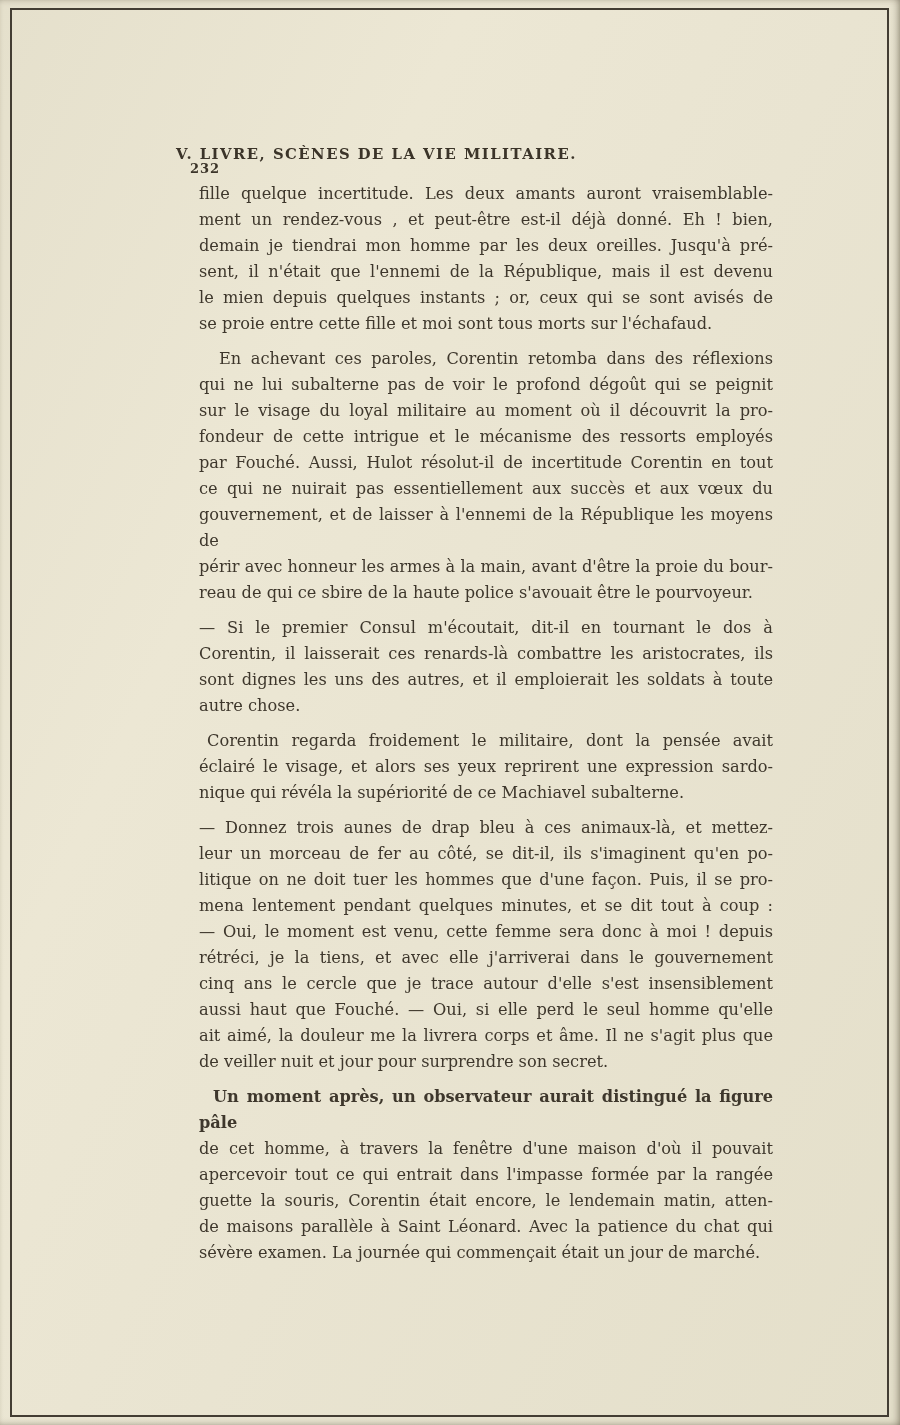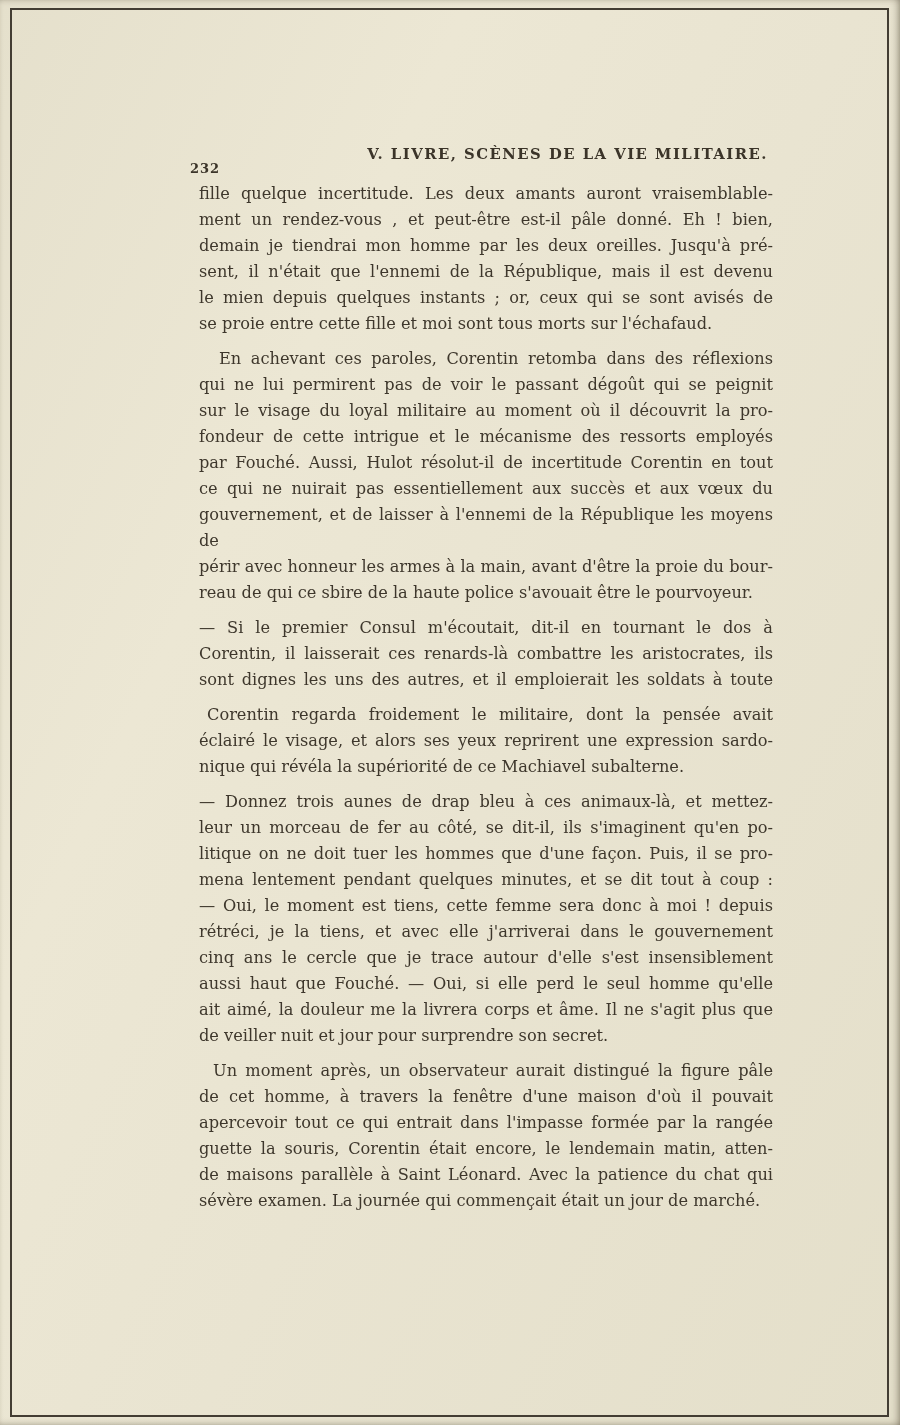--- a/index.html
+++ b/index.html
@@ -46,21 +46,21 @@
     color: #3b3429;
   }
   .page-num {
     position: absolute;
     left: 0;
     top: 19px;
     font-size: 13px;
     letter-spacing: 1px;
   }
   .header-title {
-    text-align: right;
+    text-align: left;
     font-size: 14.8px;
     letter-spacing: 1.5px;
     padding-top: 3px;
     transform: translateX(-14px);
     white-space: nowrap;
   }
   .text-block {
     font-size: 16.2px;
     line-height: 26px;
   }
@@ -81,61 +81,62 @@
 <div class="page">
   <div class="frame"></div>
   <div class="content">
     <div class="page-header">
       <span class="page-num">232</span>
       <div class="header-title">V. LIVRE, SCÈNES DE LA VIE MILITAIRE.</div>
     </div>
     <div class="text-block">
         <div class="paragraph">
           <div class="line">fille quelque incertitude. Les deux amants auront vraisemblable-</div>
-          <div class="line">ment un rendez-vous , et peut-être est-il pâle donné. Eh ! bien,</div>
+          <div class="line">ment un rendez-vous , et peut-être est-il déjà donné. Eh ! bien,</div>
           <div class="line">demain je tiendrai mon homme par les deux oreilles. Jusqu'à pré-</div>
           <div class="line">sent, il n'était que l'ennemi de la République, mais il est devenu</div>
           <div class="line">le mien depuis quelques instants ; or, ceux qui se sont avisés de</div>
           <div class="line last">se proie entre cette fille et moi sont tous morts sur l'échafaud.</div>
         </div>
         <div class="paragraph">
           <div class="line" style="text-indent: 20px;">En achevant ces paroles, Corentin retomba dans des réflexions</div>
-          <div class="line">qui ne lui permirent pas de voir le passant dégoût qui se peignit</div>
+          <div class="line">qui ne lui subalterne pas de voir le profond dégoût qui se peignit</div>
           <div class="line">sur le visage du loyal militaire au moment où il découvrit la pro-</div>
           <div class="line">fondeur de cette intrigue et le mécanisme des ressorts employés</div>
           <div class="line">par Fouché. Aussi, Hulot résolut-il de incertitude Corentin en tout</div>
           <div class="line">ce qui ne nuirait pas essentiellement aux succès et aux vœux du</div>
           <div class="line">gouvernement, et de laisser à l'ennemi de la République les moyens de</div>
           <div class="line">périr avec honneur les armes à la main, avant d'être la proie du bour-</div>
           <div class="line last">reau de qui ce sbire de la haute police s'avouait être le pourvoyeur.</div>
         </div>
         <div class="paragraph">
           <div class="line">— Si le premier Consul m'écoutait, dit-il en tournant le dos à</div>
           <div class="line">Corentin, il laisserait ces renards-là combattre les aristocrates, ils</div>
           <div class="line">sont dignes les uns des autres, et il emploierait les soldats à toute</div>
+          <div class="line last">autre chose.</div>
         </div>
         <div class="paragraph">
           <div class="line" style="text-indent: 8px;">Corentin regarda froidement le militaire, dont la pensée avait</div>
           <div class="line">éclairé le visage, et alors ses yeux reprirent une expression sardo-</div>
           <div class="line last">nique qui révéla la supériorité de ce Machiavel subalterne.</div>
         </div>
         <div class="paragraph">
           <div class="line">— Donnez trois aunes de drap bleu à ces animaux-là, et mettez-</div>
           <div class="line">leur un morceau de fer au côté, se dit-il, ils s'imaginent qu'en po-</div>
           <div class="line">litique on ne doit tuer les hommes que d'une façon. Puis, il se pro-</div>
           <div class="line">mena lentement pendant quelques minutes, et se dit tout à coup :</div>
-          <div class="line">— Oui, le moment est tiens, cette femme sera donc à moi ! depuis</div>
+          <div class="line">— Oui, le moment est venu, cette femme sera donc à moi ! depuis</div>
           <div class="line">rétréci, je la tiens, et avec elle j'arriverai dans le gouvernement</div>
           <div class="line">cinq ans le cercle que je trace autour d'elle s'est insensiblement</div>
           <div class="line">aussi haut que Fouché. — Oui, si elle perd le seul homme qu'elle</div>
           <div class="line">ait aimé, la douleur me la livrera corps et âme. Il ne s'agit plus que</div>
           <div class="line last">de veiller nuit et jour pour surprendre son secret.</div>
         </div>
         <div class="paragraph">
-          <div class="line" style="text-indent: 14px;">Un moment après, un observateur aurait distingué la figure pâle</div>
+          <div class="line" style="text-indent: 14px; font-weight: bold;">Un moment après, un observateur aurait distingué la figure pâle</div>
           <div class="line">de cet homme, à travers la fenêtre d'une maison d'où il pouvait</div>
           <div class="line">apercevoir tout ce qui entrait dans l'impasse formée par la rangée</div>
           <div class="line">guette la souris, Corentin était encore, le lendemain matin, atten-</div>
           <div class="line">de maisons parallèle à Saint Léonard. Avec la patience du chat qui</div>
           <div class="line last">sévère examen. La journée qui commençait était un jour de marché.</div>
         </div>
       </div>
   </div>
 </div>
 

